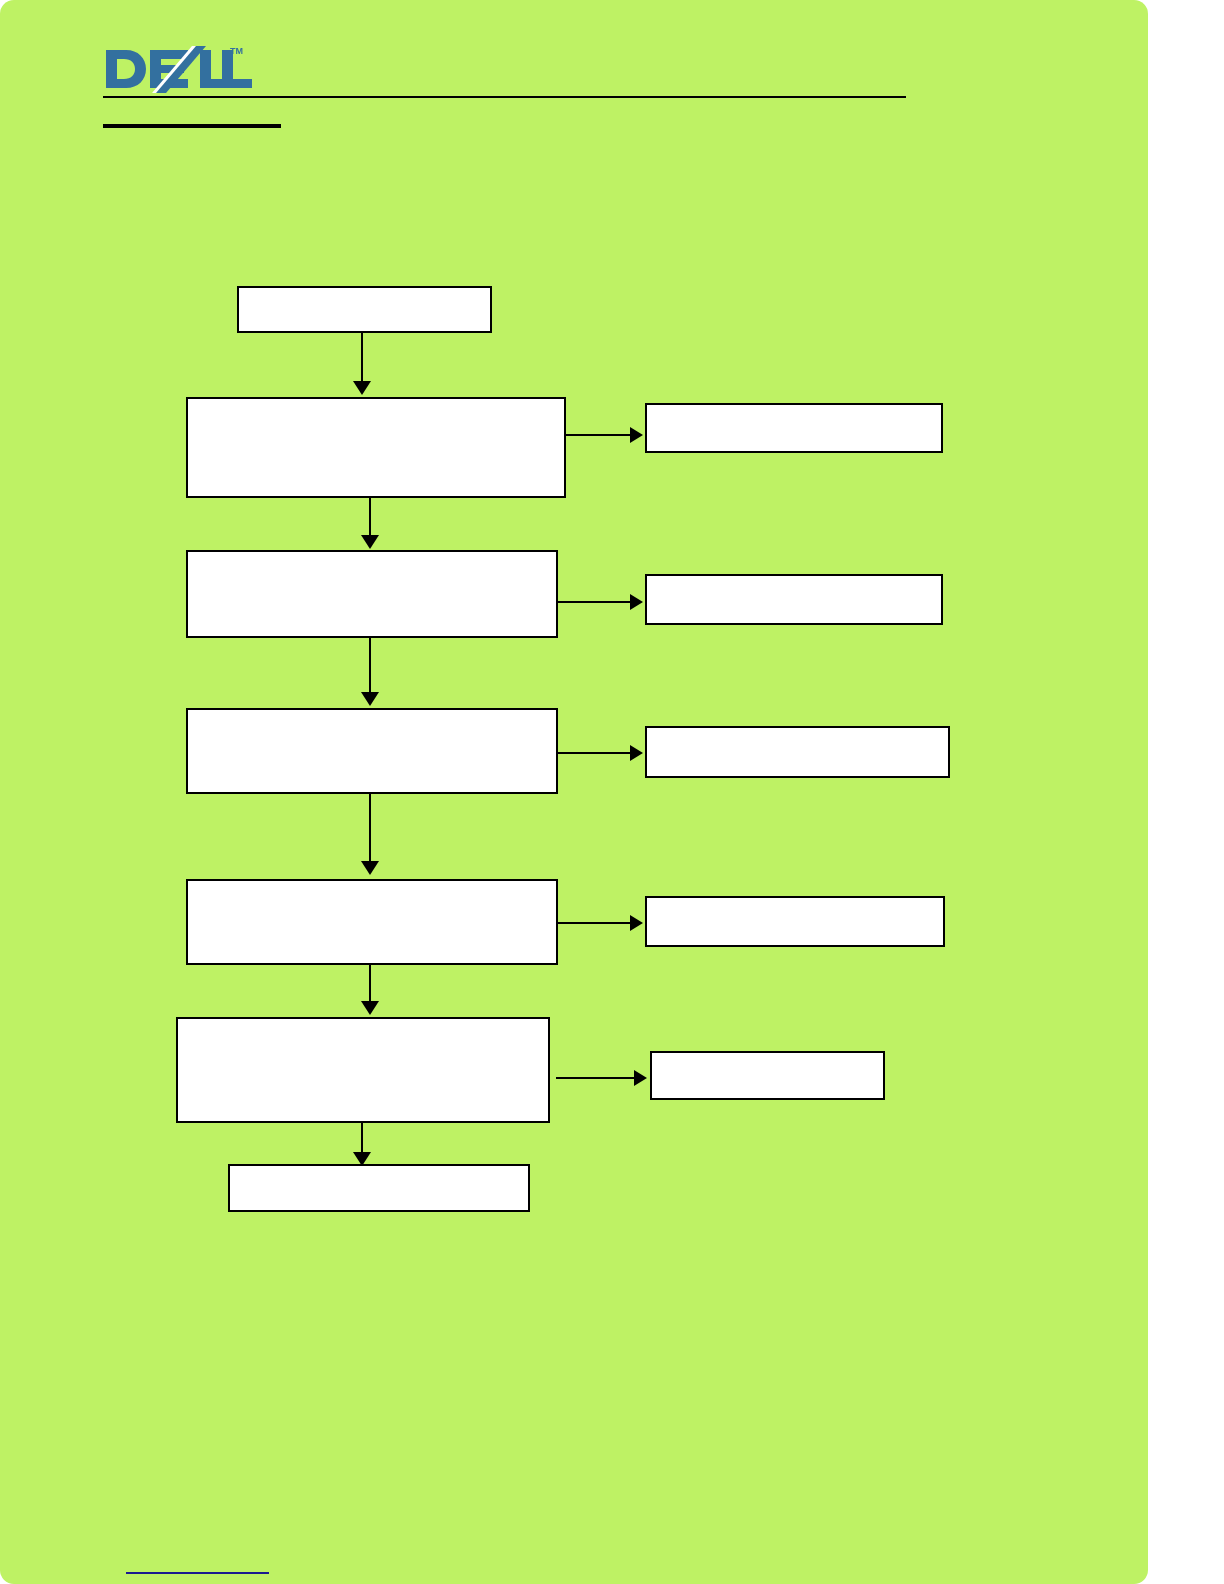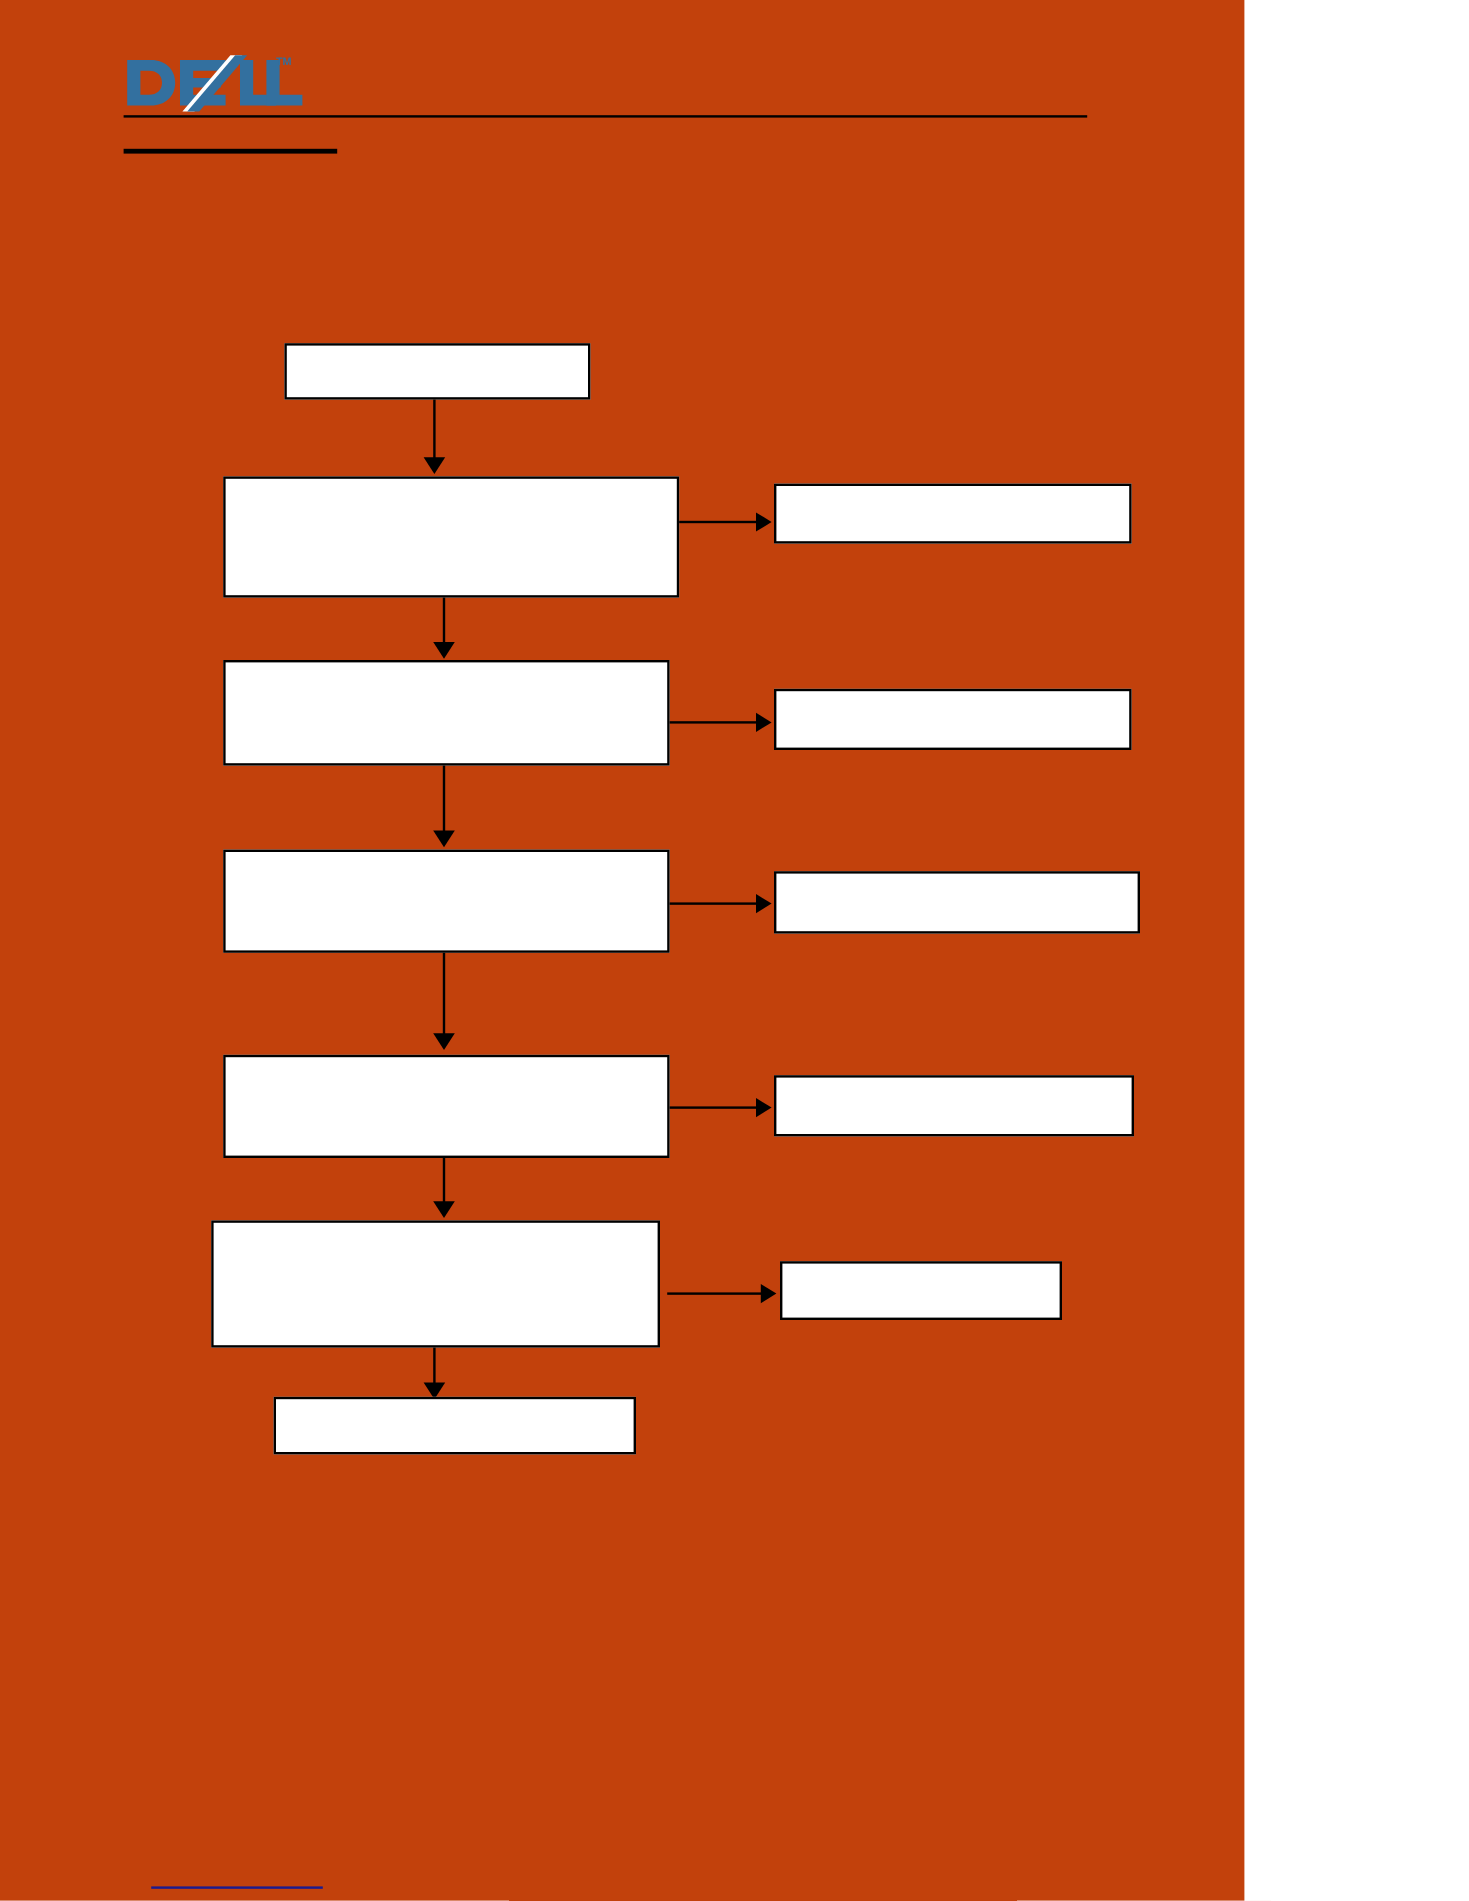--- a/index.html
+++ b/index.html
@@ -7,24 +7,25 @@
     margin: 0;
     padding: 0;
     background: #ffffff;
   }
   body {
     font-family: "Liberation Sans", sans-serif;
     color: #000000;
   }
   #page {
     position: relative;
-    width: 1037px;
+    width: 1148px;
     height: 1584px;
-    background: #c2410c;
+    background: #bef264;
     overflow: hidden;
+    border-radius: 14px;
   }
 
   
   #dell-logo {
     position: absolute;
     left: 104px;
     top: 38px;
     width: 150px;
     height: 58px;
   }

